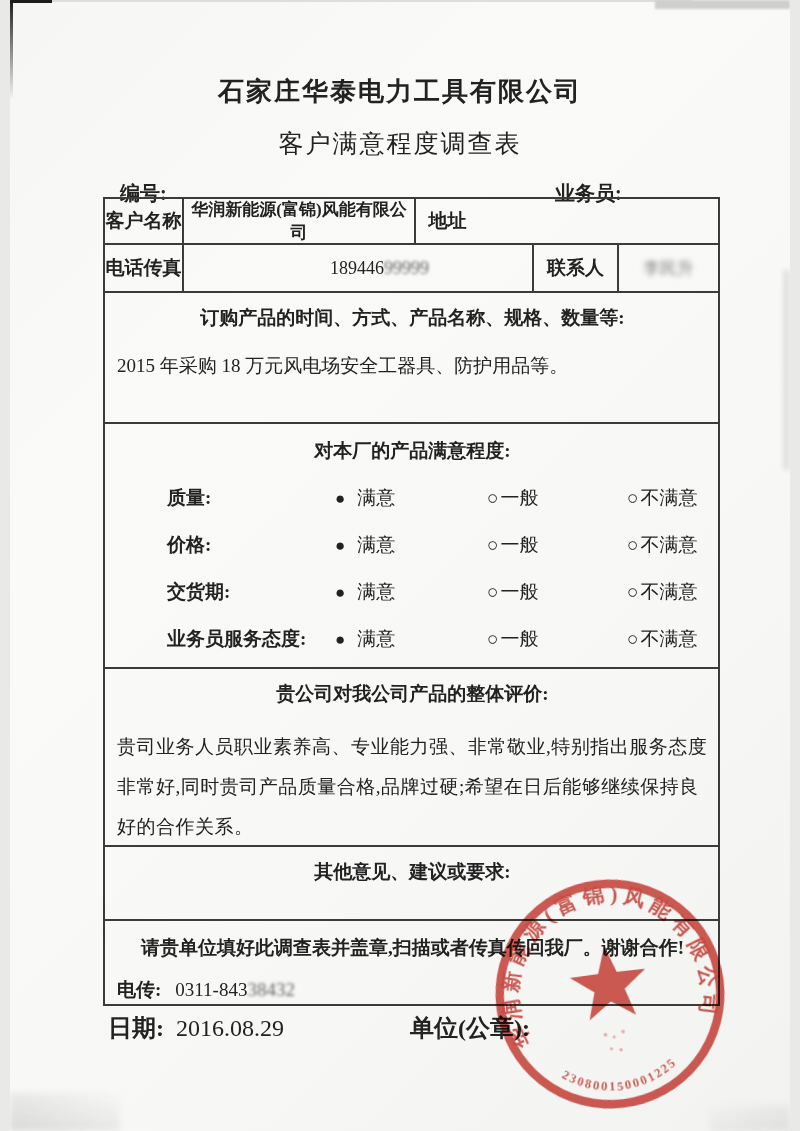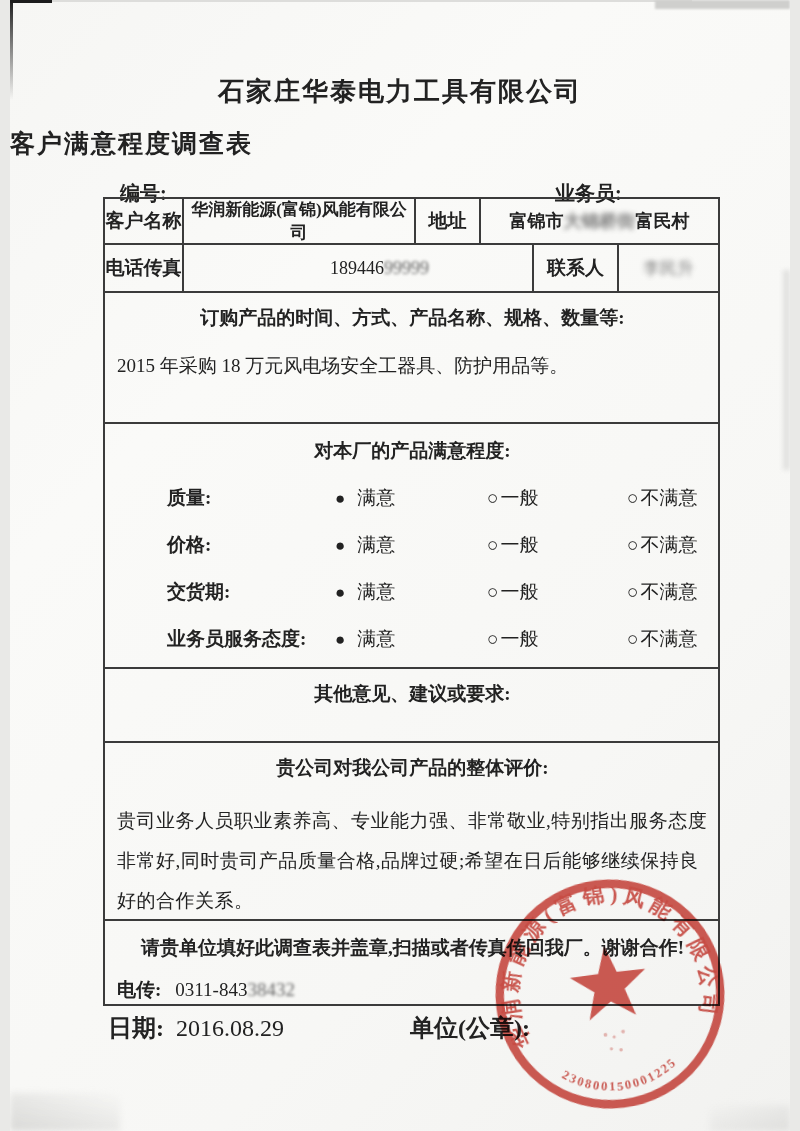--- a/index.html
+++ b/index.html
@@ -29,21 +29,21 @@
   .smudge-bottom-right { right:0; bottom:0; width:80px; height:26px;
     background:linear-gradient(to top left,#dededc,rgba(222,222,220,0)); filter:blur(3px); }
 
   
   .title {
     margin:0; padding-top:74px;
     text-align:center; font-size:26px; font-weight:bold; letter-spacing:2px;
   }
   .subtitle {
     margin:0; padding-top:18px;
-    text-align:left; font-size:25px; font-weight:bold; letter-spacing:2px;
+    text-align:center; font-size:25px; font-weight:normal; letter-spacing:2px;
   }
   .meta-row {
     position:relative; height:38px; margin-top:20px;
     font-size:20px; font-weight:bold;
   }
   .meta-number { position:absolute; left:110px; top:0; }
   .meta-sales  { position:absolute; left:545px; top:0; }
 
   
   .form-table {
@@ -122,25 +122,20 @@
     <span class="meta-number">编号:</span>
     <span class="meta-sales">业务员:</span>
   </div>
 
   <div class="form-table">
 
     <div class="trow r1">
       <div class="cell lbl" style="width:77px;">客户名称</div>
       <div class="cell" style="width:232px; font-weight:bold; font-size:17px;">华润新能源(富锦)风能有限公司</div>
       <div class="cell lbl" style="width:65px;">地址</div>
-      <div class="cell" style="flex:1; font-weight:bold; font-size:18px;">
-        <span>富锦市</span>
-          <span class="redacted">大锦桥街</span>
-          <span>富民村</span>
-      </div>
     </div>
 
     <div class="trow r2">
       <div class="cell lbl" style="width:77px;">电话传真</div>
       <div class="cell num-val" style="width:350px; font-size:18px;padding-left:43px;">
         <span>189446</span>
           <span class="redacted-num">99999</span>
       </div>
       <div class="cell lbl" style="width:85px;">联系人</div>
       <div class="cell" style="flex:1; font-size:17px;">
@@ -178,27 +173,27 @@
       </div>
 
       <div class="sat-row">
         <span class="sat-label">业务员服务态度:</span>
         <span class="opt"><span class="sym-sel">●</span><span>满意</span></span>
         <span class="opt"><span class="sym-un">○</span><span>一般</span></span>
         <span class="opt"><span class="sym-un">○</span><span>不满意</span></span>
       </div>
     </div>
 
-    <div class="block b-other">
-      <div class="heading">其他意见、建议或要求:</div>
-    </div>
-
     <div class="block b-eval">
       <div class="heading">贵公司对我公司产品的整体评价:</div>
       <div class="content">贵司业务人员职业素养高、专业能力强、非常敬业,特别指出服务态度非常好,同时贵司产品质量合格,品牌过硬;希望在日后能够继续保持良好的合作关系。</div>
+    </div>
+
+    <div class="block b-other">
+      <div class="heading">其他意见、建议或要求:</div>
     </div>
 
     <div class="block b-return">
       <div class="heading">请贵单位填好此调查表并盖章,扫描或者传真传回我厂。谢谢合作!</div>
       <div class="fax-line">
         <span class="lbl">电传:</span><span class="num-val">0311-843</span><span class="num-val redacted-num">38432</span>
       </div>
     </div>
 
   </div>

